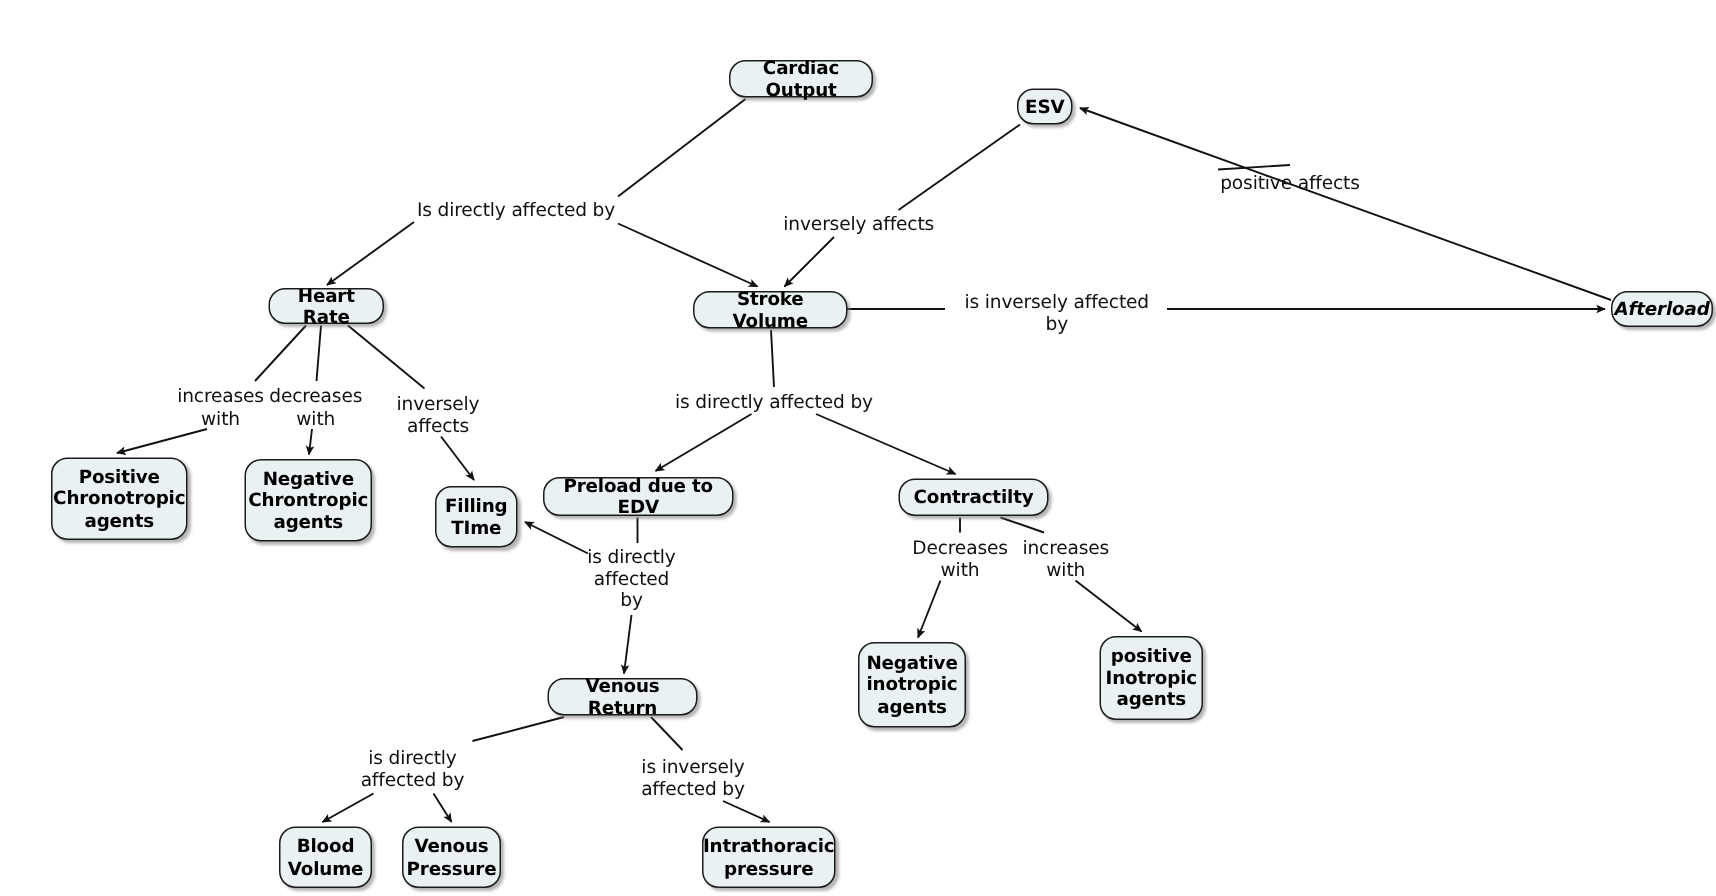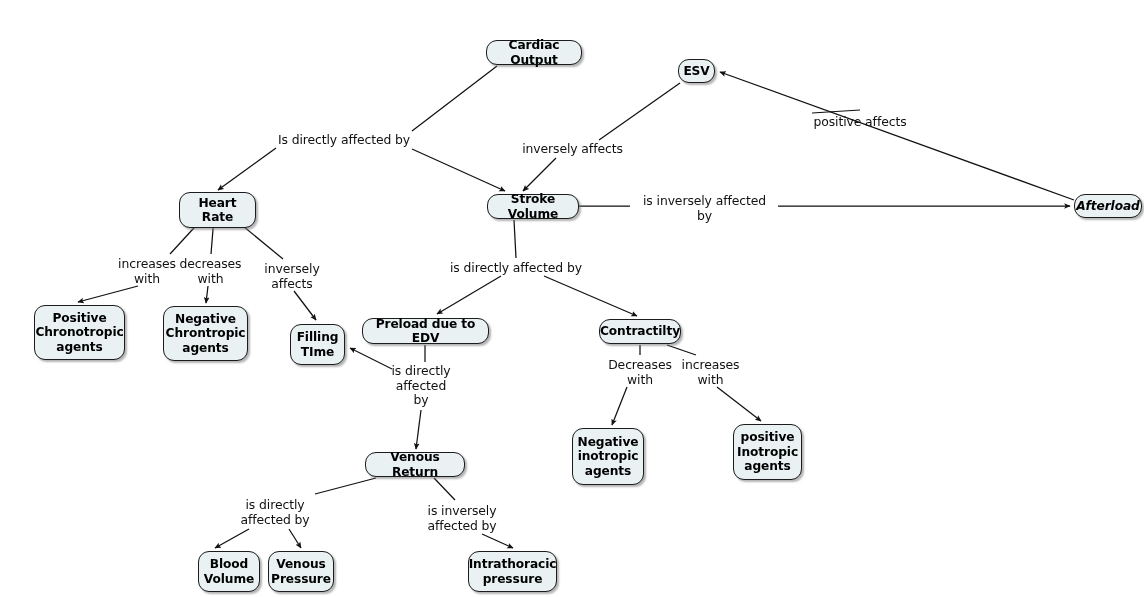--- a/index.html
+++ b/index.html
@@ -102,41 +102,41 @@
         <path d="M 289,529 L 301,548" stroke="#111111" stroke-width="1.25" fill="none" marker-end="url(#arrowhead)"></path>
         <path d="M 434,478 L 455,500" stroke="#111111" stroke-width="1.25" fill="none"></path>
         <path d="M 482,534 L 513,548" stroke="#111111" stroke-width="1.25" fill="none" marker-end="url(#arrowhead)"></path>
       </g>
   </svg>
 
 
   <div id="nodes-layer">
       <div class="node" style="left: 486px; top: 40px; width: 96px; height: 25px;">Cardiac Output</div>
       <div class="node" style="left: 678px; top: 59px; width: 37px; height: 24px;">ESV</div>
-      <div class="node" style="left: 179px; top: 192px; width: 77px; height: 36px;">Heart Rate</div>
-      <div class="node" style="left: 487px; top: 194px; width: 92px; height: 25px;">Stroke Volume</div>
+      <div class="node" style="left: 179px; top: 192px; width: 77px; height: 24px;">Heart Rate</div>
+      <div class="node" style="left: 462px; top: 194px; width: 103px; height: 25px;">Stroke Volume</div>
       <div class="node" style="left: 1074px; top: 194px; width: 68px; height: 24px; font-style: italic;">Afterload</div>
       <div class="node" style="left: 34px; top: 305px; width: 91px; height: 55px;">Positive
 Chronotropic
 agents</div>
       <div class="node" style="left: 163px; top: 306px; width: 85px; height: 55px;">Negative
 Chrontropic
 agents</div>
       <div class="node" style="left: 278px; top: 324px; width: 55px; height: 41px; margin-left: 12px;">Filling
 TIme</div>
       <div class="node" style="left: 362px; top: 318px; width: 127px; height: 26px;">Preload due to EDV</div>
-      <div class="node" style="left: 599px; top: 319px; width: 82px; height: 25px;">Contractilty</div>
+      <div class="node" style="left: 599px; top: 319px; width: 100px; height: 25px;">Contractilty</div>
       <div class="node" style="left: 572px; top: 428px; width: 72px; height: 57px;">Negative
 inotropic
 agents</div>
       <div class="node" style="left: 733px; top: 424px; width: 69px; height: 56px;">positive
 Inotropic
 agents</div>
       <div class="node" style="left: 365px; top: 452px; width: 100px; height: 25px;">Venous Return</div>
-      <div class="node" style="left: 186px; top: 551px; width: 62px; height: 41px; margin-left: 12px;">Blood
+      <div class="node" style="left: 186px; top: 551px; width: 62px; height: 41px;">Blood
 Volume</div>
       <div class="node" style="left: 268px; top: 551px; width: 66px; height: 41px;">Venous
 Pressure</div>
       <div class="node" style="left: 468px; top: 551px; width: 89px; height: 41px;">Intrathoracic
 pressure</div>
     </div>
   <div id="labels-layer">
       <div class="edge-label" style="left: 277px; top: 133px; width: 134px;">Is directly affected by</div>
       <div class="edge-label" style="left: 521px; top: 142px; width: 103px;">inversely affects</div>
       <div class="edge-label" style="left: 811px; top: 115px; width: 98px;">positive affects</div>

